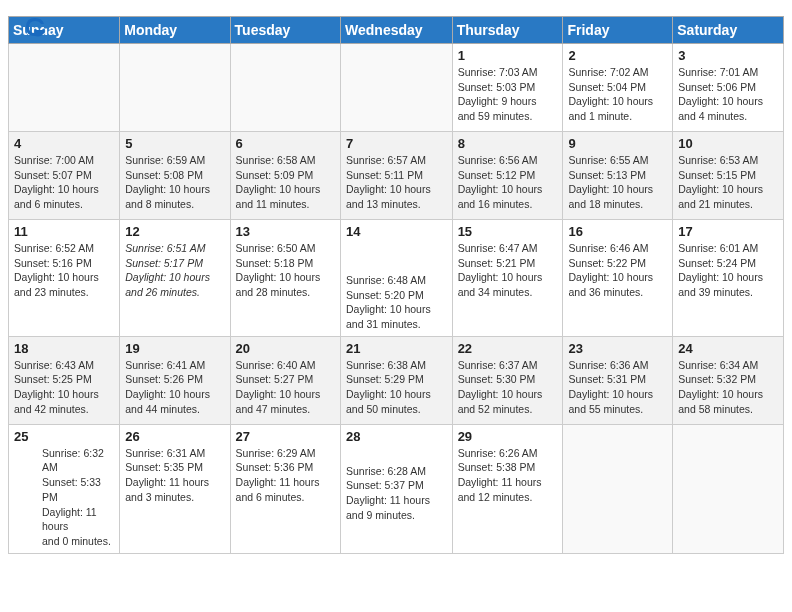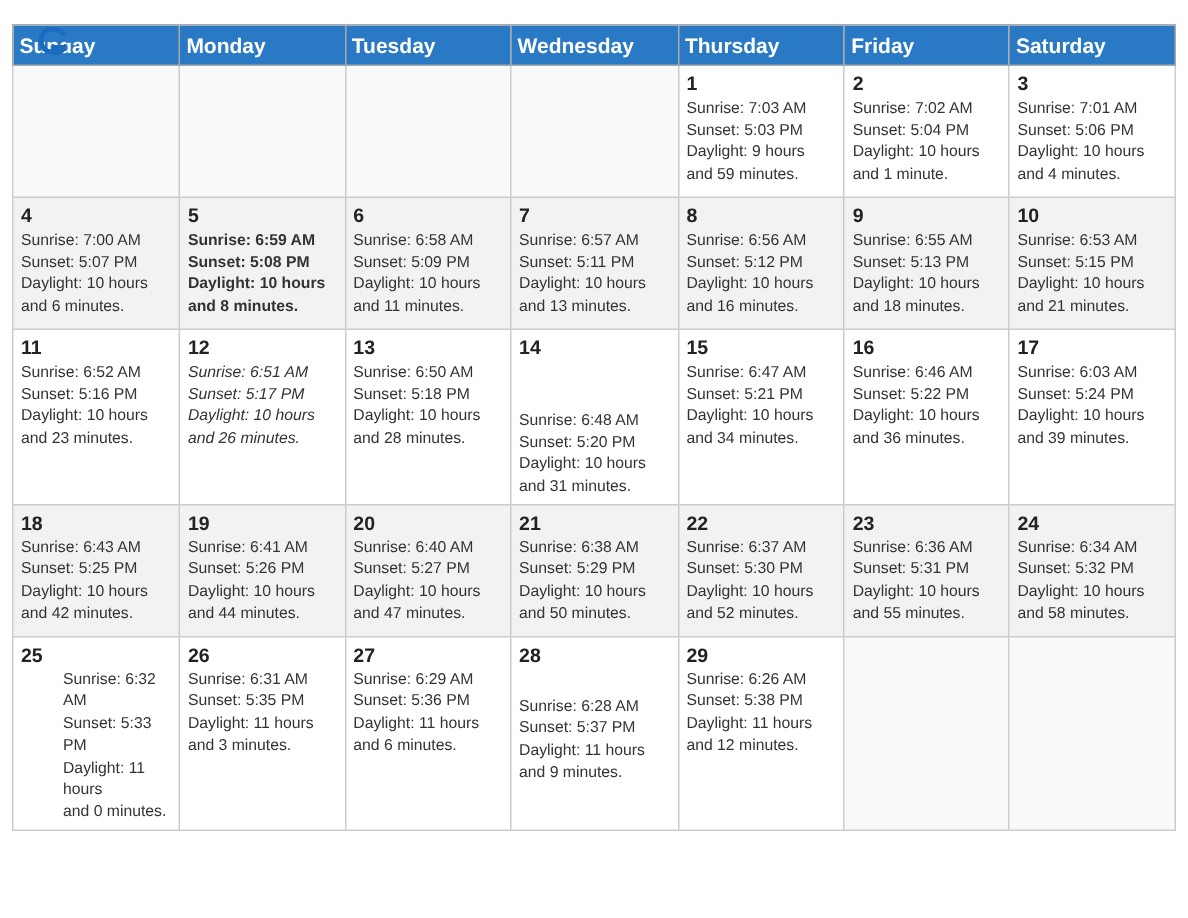--- a/index.html
+++ b/index.html
@@ -86,21 +86,21 @@
           <tr>
             <td class="striped">
               <span class="day-num">4</span>
               <div class="day-info" style="white-space: pre-line;">Sunrise: 7:00 AM
 Sunset: 5:07 PM
 Daylight: 10 hours
 and 6 minutes.</div>
             </td>
             <td class="striped">
               <span class="day-num">5</span>
-              <div class="day-info" style="white-space: pre-line; font-weight: bold;">Sunrise: 6:59 AM
+              <div class="day-info" style="white-space: pre-line;">Sunrise: 6:59 AM
 Sunset: 5:08 PM
 Daylight: 10 hours
 and 8 minutes.</div>
             </td>
             <td class="striped">
               <span class="day-num">6</span>
               <div class="day-info" style="white-space: pre-line;">Sunrise: 6:58 AM
 Sunset: 5:09 PM
 Daylight: 10 hours
 and 11 minutes.</div>
@@ -172,21 +172,21 @@
             </td>
             <td>
               <span class="day-num">16</span>
               <div class="day-info" style="white-space: pre-line;">Sunrise: 6:46 AM
 Sunset: 5:22 PM
 Daylight: 10 hours
 and 36 minutes.</div>
             </td>
             <td>
               <span class="day-num">17</span>
-              <div class="day-info" style="white-space: pre-line;">Sunrise: 6:03 AM
+              <div class="day-info" style="white-space: pre-line;">Sunrise: 6:01 AM
 Sunset: 5:24 PM
 Daylight: 10 hours
 and 39 minutes.</div>
             </td>
           </tr>
           <tr>
             <td class="striped">
               <span class="day-num">18</span>
               <div class="day-info" style="white-space: pre-line;">Sunrise: 6:43 AM
 Sunset: 5:25 PM

